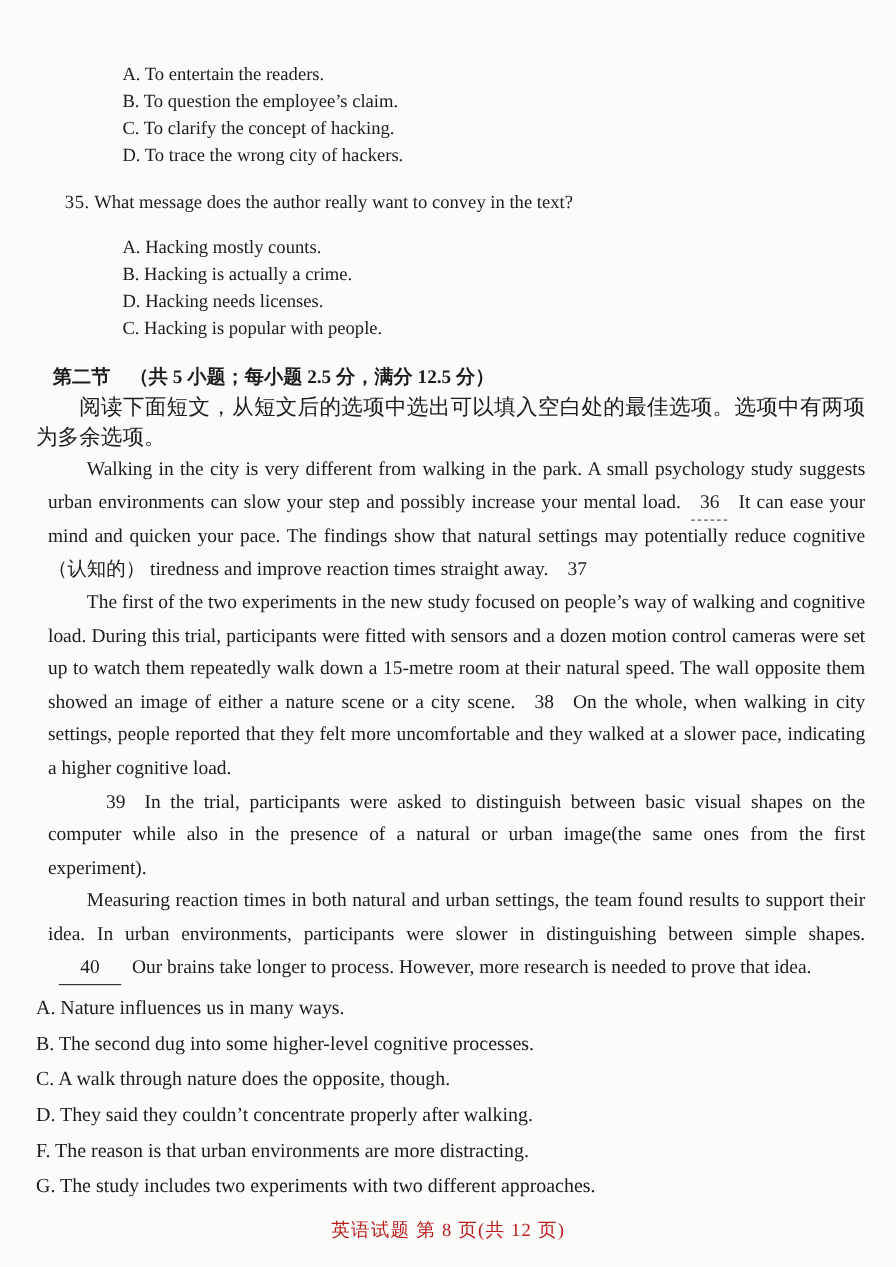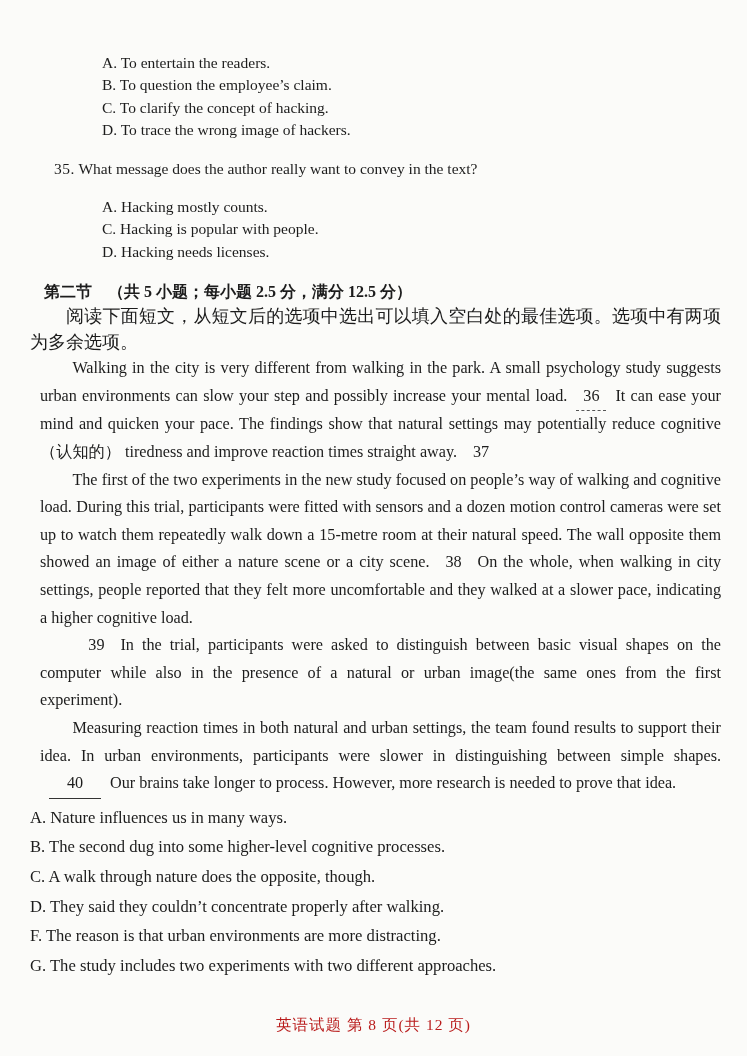--- a/index.html
+++ b/index.html
@@ -76,30 +76,31 @@
 </head>
 <body>
 
 <div class="page">
 
   <div class="mcq">
     <ul>
       <li>A. To entertain the readers.</li>
       <li>B. To question the employee’s claim.</li>
       <li>C. To clarify the concept of hacking.</li>
-      <li>D. To trace the wrong image of hackers.</li>
+      <li>D. To trace the wrong city of hackers.</li>
     </ul>
   </div>
 
   <div class="mcq">
     <div class="q-head"><span class="q-num">35.</span> <span>What message does the author really want to convey in the text?</span></div>
     <ul>
       <li>A. Hacking mostly counts.</li>
+      <li>B. Hacking is actually a crime.</li>
+      <li>D. Hacking needs licenses.</li>
       <li>C. Hacking is popular with people.</li>
-      <li>D. Hacking needs licenses.</li>
     </ul>
   </div>
 
   <div class="section-line"><span>第二节</span>　<span>（共 5 小题；每小题 2.5 分，满分 12.5 分）</span></div>
   <p class="instructions">阅读下面短文，从短文后的选项中选出可以填入空白处的最佳选项。选项中有两项为多余选项。</p>
 
   <div class="passage">
     <p><span>Walking in the city is very different from walking in the park. A small psychology study suggests urban environments can slow your step and possibly increase your mental load.</span><span class="blank dashed">36</span><span>It can ease your mind and quicken your pace. The findings show that natural settings may potentially reduce cognitive（认知的） tiredness and improve reaction times straight away.</span><span class="blank plain">37</span></p>
 
     <p><span>The first of the two experiments in the new study focused on people’s way of walking and cognitive load. During this trial, participants were fitted with sensors and a dozen motion control cameras were set up to watch them repeatedly walk down a 15-metre room at their natural speed. The wall opposite them showed an image of either a nature scene or a city scene.</span><span class="blank plain">38</span><span>On the whole, when walking in city settings, people reported that they felt more uncomfortable and they walked at a slower pace, indicating a higher cognitive load.</span></p>

